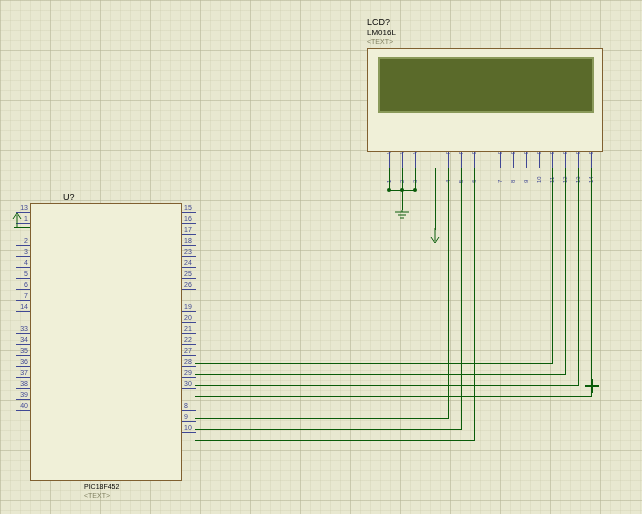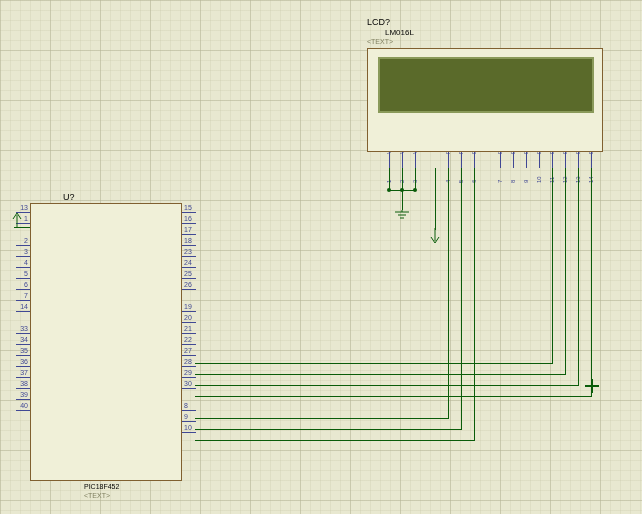--- a/index.html
+++ b/index.html
@@ -26,21 +26,21 @@
 .subtitle{position:absolute;font-size:8px;color:#000}
 .text-tag{position:absolute;font-size:7px;color:#808060}
 svg.sym{position:absolute;z-index:2}
 .cursor{position:absolute;z-index:10}
 .cursor svg{display:block}
 </style>
 </head>
 <body>
 
 <div class="title" style="left:367px;top:17px">LCD?</div>
-<div class="subtitle" style="left:385px;top:28px">LM016L</div>
+<div class="subtitle" style="left:367px;top:28px">LM016L</div>
 <div class="text-tag" style="left:367px;top:38px">&lt;TEXT&gt;</div>
 
 <div class="lcd-box" style="left:367px;top:48px;width:236px;height:104px">
   <div class="lcd-screen" style="left:10px;top:8px;width:216px;height:56px"></div>
 </div>
 
 <div id="lcd-pins">
     <div class="lcd-pin" style="left: 389px; top: 152px; height: 16px;"></div>
     <div class="lcd-pin-lbl" style="left: 392px; top: 148px;">VSS</div>
     <div class="lcd-num" style="left: 392px; top: 177px;">1</div>

